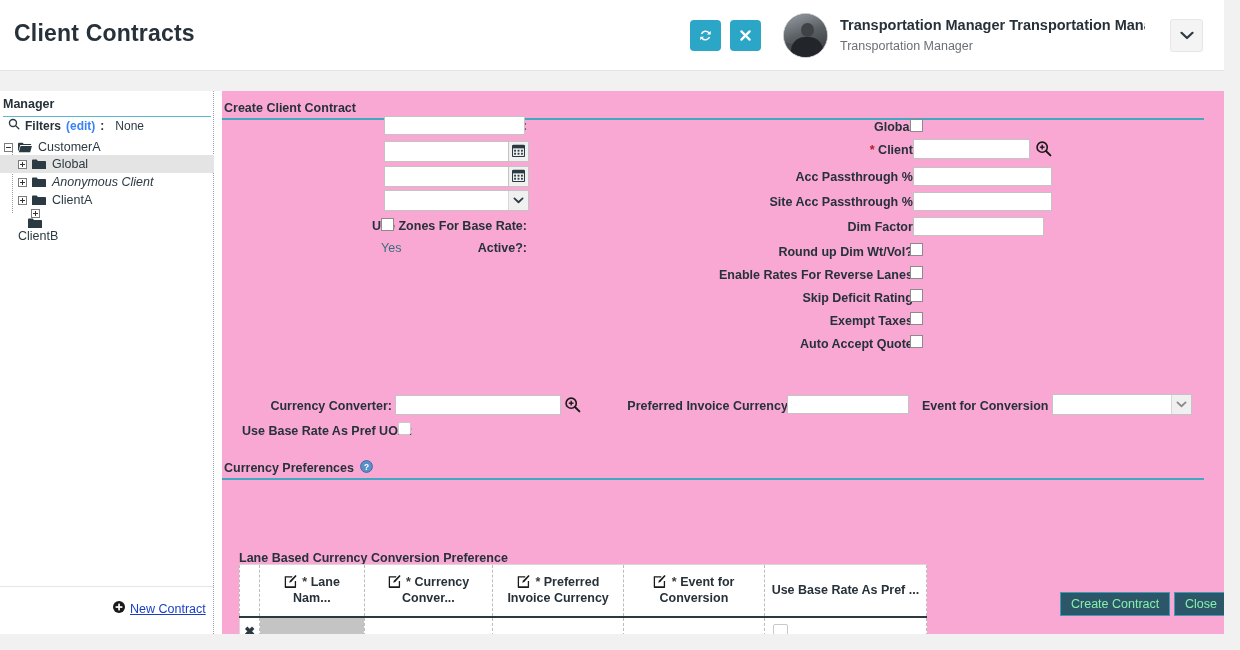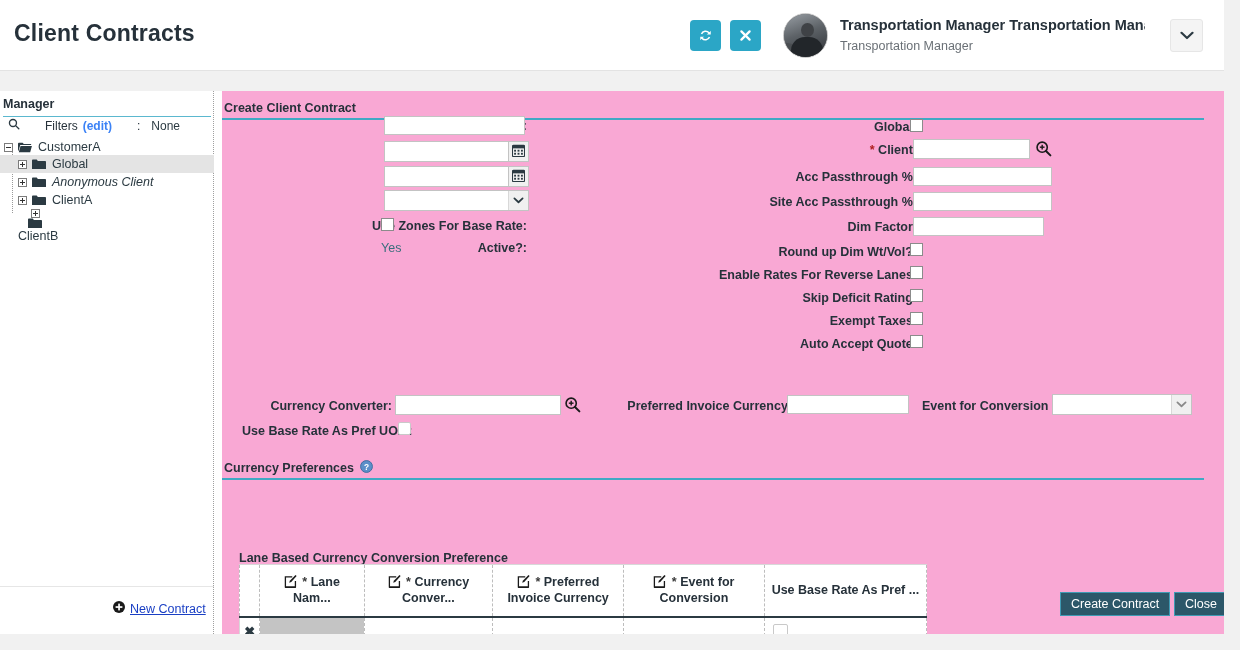--- a/index.html
+++ b/index.html
@@ -92,21 +92,21 @@
   }
   #explorer-title-rule {
     position: absolute; left: 3px; top: 25px; width: 208px; height: 1px;
     background: #5bb8cf;
   }
   #filters-row {
     position: absolute; left: 8px; top: 27px;
     display: flex; align-items: center; gap: 5px;
     font-size: 12px;
   }
-  #filters-row .fl-label { font-weight: normal; color: #26313a; margin-left: 20px; }
+  #filters-row .fl-label { font-weight: bold; color: #26313a; }
   #filters-row .fl-edit { color: #3b82f6; font-weight: bold; }
   #filters-row .fl-value { color: #2b3a42; margin-left: 6px; }
 
   .tree-node {
     position: absolute; height: 18px;
     display: flex; align-items: center;
     font-size: 12.5px; color: #2b3a42;
     white-space: nowrap;
   }
   .tree-toggle {
@@ -274,21 +274,21 @@
   
   #footer-bar {
     position: absolute; left: 222px; top: 495px;
     width: 1002px; height: 48px;
   }
   .pri-btn {
     position: absolute; top: 6px;
     height: 24px;
     background: #2c5769;
     border: 1px solid #3e9ab4;
-    color: #ffffff;
+    color: #86efac;
     font-family: "Liberation Sans", sans-serif;
     font-size: 12.5px;
     padding: 0 10px;
     cursor: pointer;
   }
   #create-contract-button { left: 838px; }
   #close-button { left: 952px; }
 
   #page-bottom-strip {
     position: absolute; left: 0; top: 634px; width: 1240px; height: 16px;

